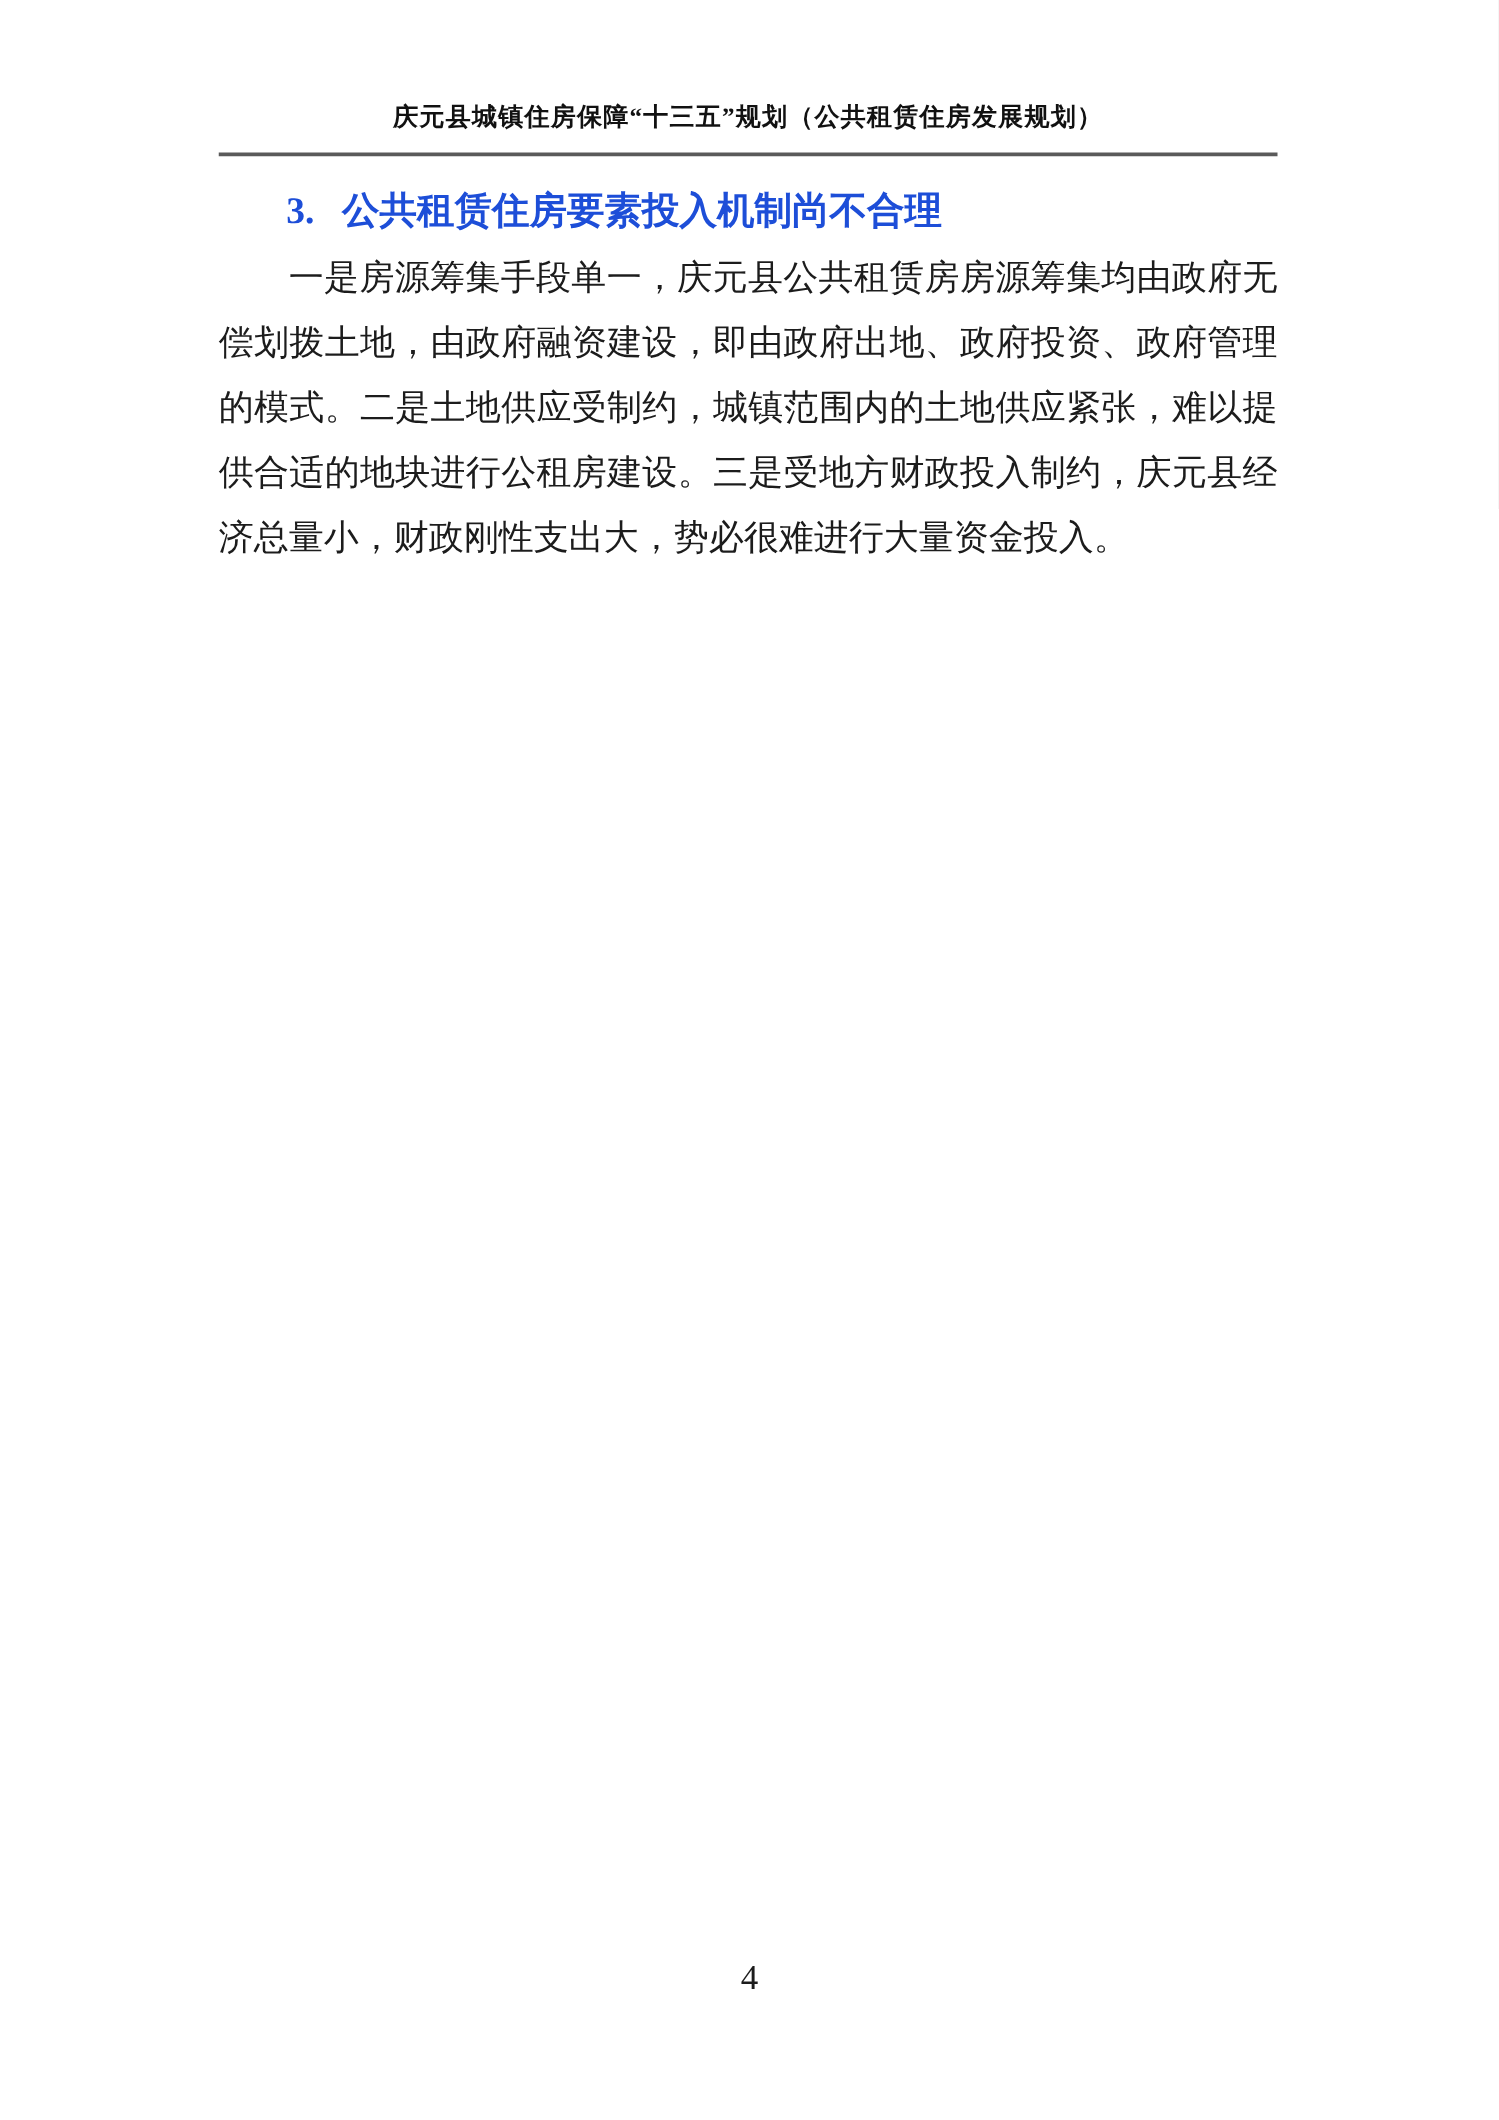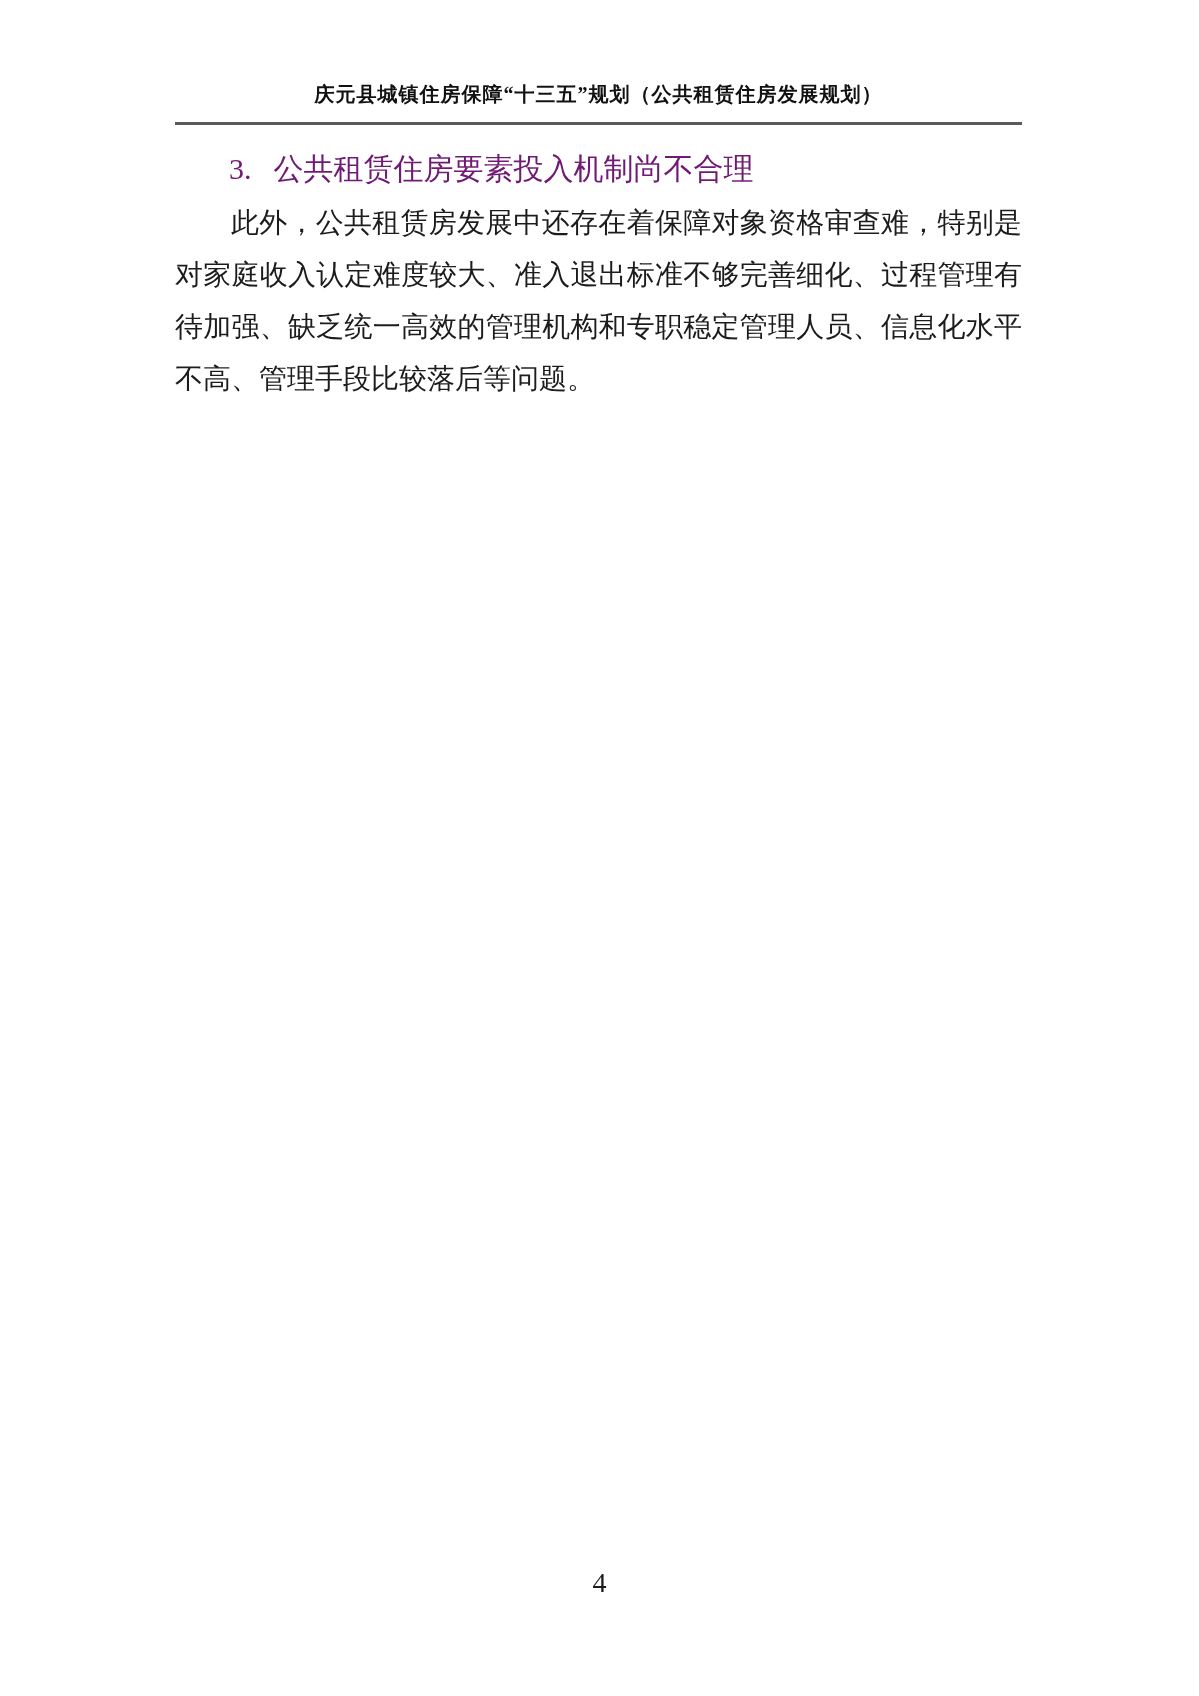--- a/index.html
+++ b/index.html
@@ -43,24 +43,24 @@
   
   .doc-body {
     margin-top: 18px;
     font-size: 28px;
     line-height: 52px;
     text-align: justify;
     text-justify: inter-ideograph;
   }
   .section-heading {
     font-size: 30px;
-    font-weight: normal;
+    font-weight: bold;
     line-height: 52px;
     text-indent: 54px;
-    color: #701a75;
+    color: #1d4ed8;
     margin-bottom: 2px;
   }
   .section-heading .sec-num {
     margin-right: 22px;
   }
   .para {
     text-indent: 2em;
   }
   .para.gap-after {
     margin-bottom: 52px; 
@@ -86,22 +86,22 @@
   <div class="page-header content-col">
     <div class="header-title">庆元县城镇住房保障“十三五”规划（公共租赁住房发展规划）</div>
     <div class="header-rule"></div>
   </div>
 
   <div class="doc-body content-col">
     <div class="section-heading">
       <span class="sec-num">3.</span><span>公共租赁住房要素投入机制尚不合理</span>
     </div>
 
+    <p class="para gap-after">一是房源筹集手段单一，庆元县公共租赁房房源筹集均由政府无偿划拨土地，由政府融资建设，即由政府出地、政府投资、政府管理的模式。二是土地供应受制约，城镇范围内的土地供应紧张，难以提供合适的地块进行公租房建设。三是受地方财政投入制约，庆元县经济总量小，财政刚性支出大，势必很难进行大量资金投入。</p>
 
-    <p class="para">此外，公共租赁房发展中还存在着保障对象资格审查难，特别是对家庭收入认定难度较大、准入退出标准不够完善细化、过程管理有待加强、缺乏统一高效的管理机构和专职稳定管理人员、信息化水平不高、管理手段比较落后等问题。</p>
 
   </div>
 
   <div class="page-footer">
     <span>4</span>
   </div>
 
 </div>
 
 </body></html>

